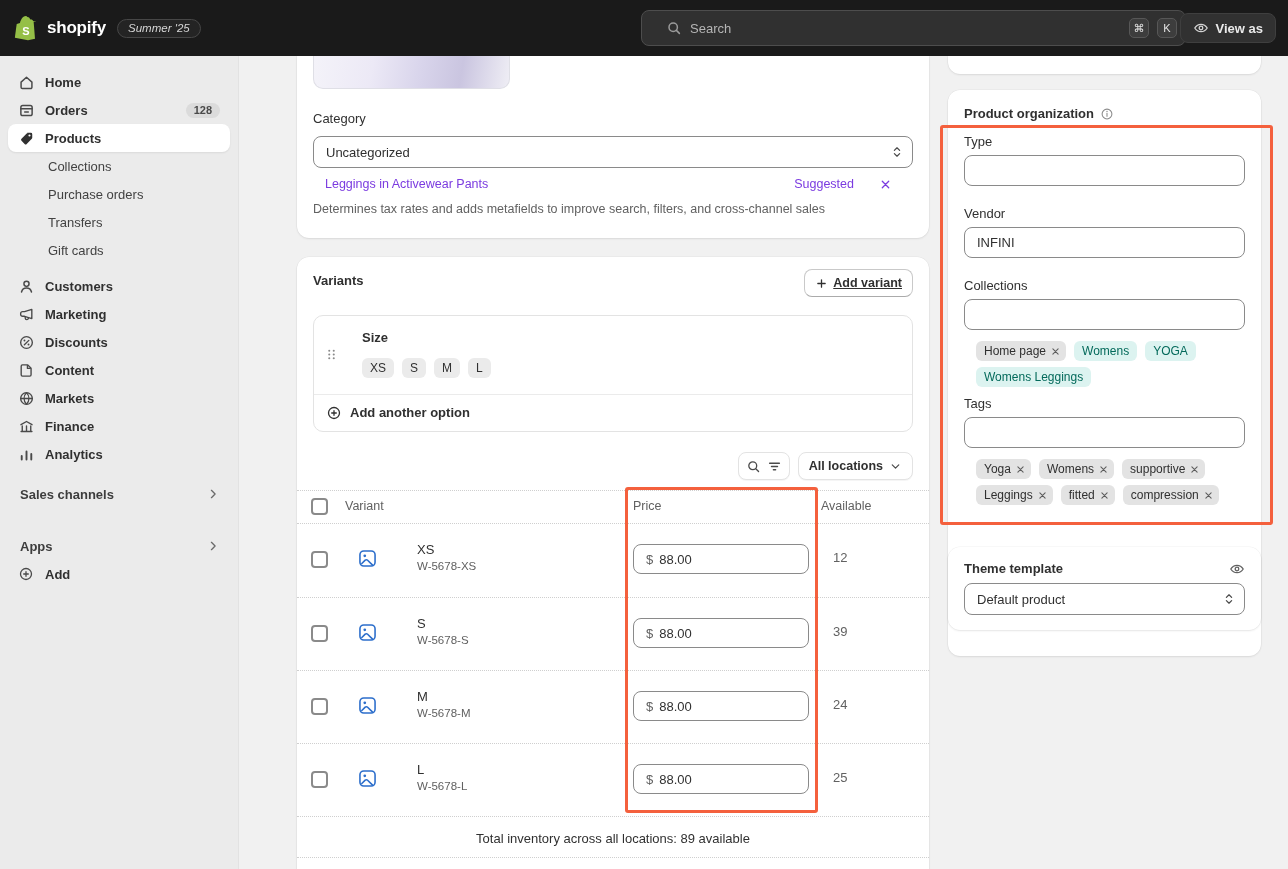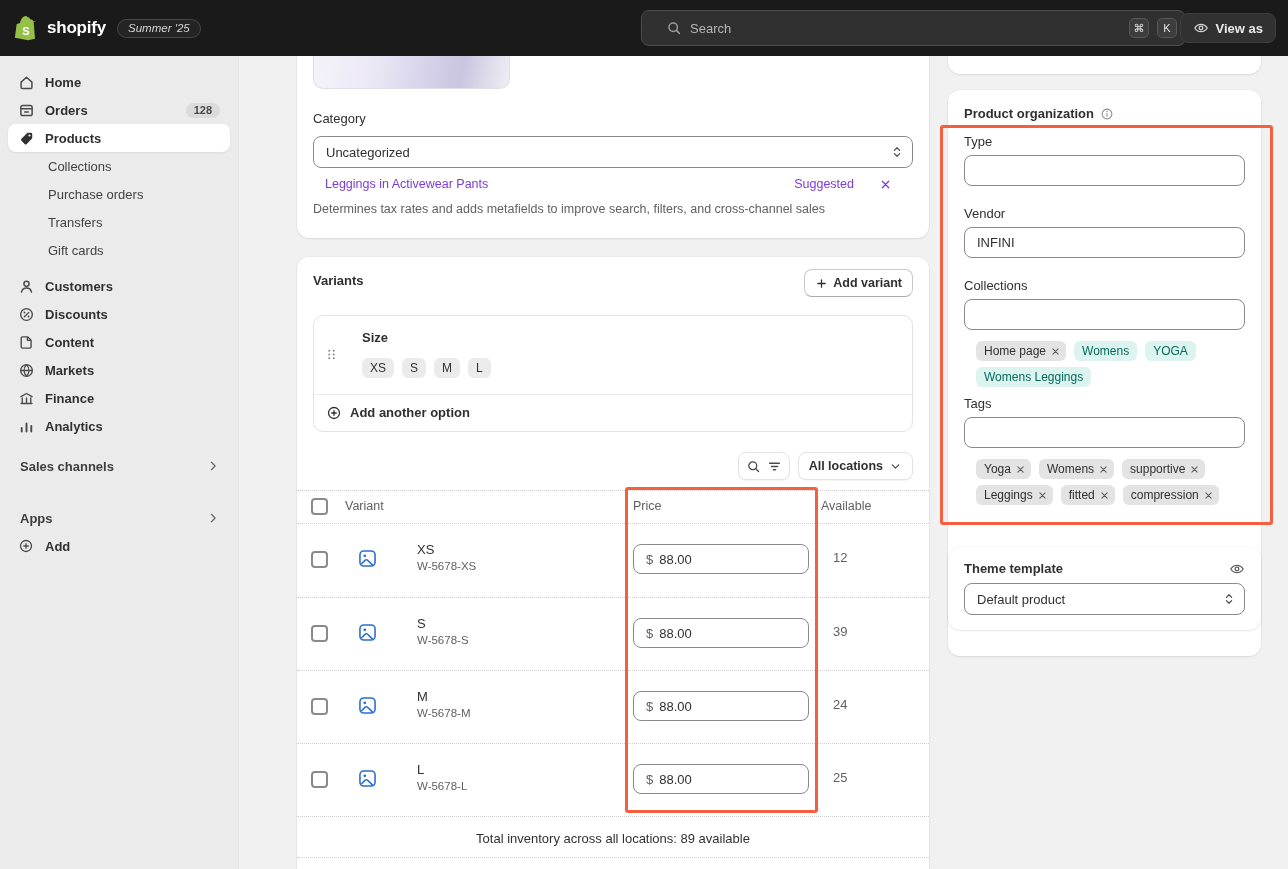--- a/index.html
+++ b/index.html
@@ -48,21 +48,21 @@
   .media-thumb { position: absolute; left: 16px; top: 0; width: 197px; height: 33px; border: 1px solid #dfdfe6; border-top: none; border-radius: 0 0 10px 10px; background: linear-gradient(100deg,#f4f3f9 0%,#ece9f6 30%,#d8d4eb 55%,#cac5e0 75%,#efeef5 100%); cursor: pointer; }
   .suggest-row { position: absolute; left: 16px; right: 16px; top: 120px; height: 16px; display: flex; align-items: center; }
   .suggest-link { margin-left: 12px; color: #7b3be0; font-size: 12.5px; cursor: pointer; text-decoration: none; }
   .suggested { margin-left: auto; color: #7b3be0; font-size: 12.5px; }
   .suggest-x { margin: 0 22px 0 26px; color: #7b3be0; display: flex; cursor: pointer; }
   .helper { position: absolute; left: 16px; top: 146px; font-size: 12.5px; color: #616161; }
 
   
   .vt-title { position: absolute; left: 16px; top: 16px; font-size: 13px; font-weight: 700; }
   .btn-secondary { display: inline-flex; align-items: center; gap: 5px; height: 28px; padding: 0 10px; background: #fff; border: 1px solid #c9c9c9; border-bottom-color: #ababab; border-radius: 8px; font-size: 12.5px; font-weight: 700; color: #303030; cursor: pointer; font-family: inherit; }
-  .add-variant { position: absolute; right: 16px; top: 12px; }
+  .add-variant { position: absolute; right: 16px; top: 12px; text-decoration: underline; }
   .option-box { position: absolute; left: 16px; top: 58px; width: 600px; height: 117px; border: 1px solid #e3e3e3; border-radius: 10px; }
   .drag-handle { position: absolute; left: 10px; top: 31px; cursor: grab; display: flex; }
   .option-name { position: absolute; left: 48px; top: 14px; font-size: 13px; font-weight: 700; }
   .option-chips { position: absolute; left: 48px; top: 42px; display: flex; gap: 8px; }
   .size-chip { height: 20px; display: inline-flex; align-items: center; padding: 0 8px; background: #ebebeb; border-radius: 6px; font-size: 12px; color: #303030; }
   .option-divider { position: absolute; left: 0; right: 0; top: 78px; border-top: 1px solid #ebebeb; }
   .add-option-row { position: absolute; left: 0; right: 0; top: 78px; bottom: 0; display: flex; align-items: center; gap: 8px; padding-left: 12px; cursor: pointer; }
   .add-option-label { font-size: 13px; font-weight: 700; color: #303030; }
   .filters-row { position: absolute; right: 16px; top: 195px; display: flex; gap: 8px; height: 28px; }
   .icon-btn-group { display: flex; align-items: center; gap: 6px; border: 1px solid #e3e3e3; border-radius: 8px; background: #fff; padding: 0 7px; height: 28px; box-shadow: 0 1px 0 rgba(0,0,0,.04); cursor: pointer; }
@@ -175,20 +175,29 @@
       <span class="nav-icon">
           <svg viewBox="0 0 16 16" width="17" height="17" fill="none" stroke="#4a4a4a" stroke-width="1.4" stroke-linecap="round">
             <circle cx="8" cy="5.5" r="2.4"></circle>
             <path d="M3.3 13.2c.6-2.3 2.5-3.7 4.7-3.7s4.1 1.4 4.7 3.7"></path>
           </svg>
         </span>
       <span class="nav-label">Customers</span>
     </div>
     <div class="nav-item">
       <span class="nav-icon">
+          <svg viewBox="0 0 16 16" width="17" height="17" fill="none" stroke="#4a4a4a" stroke-width="1.3" stroke-linejoin="round" stroke-linecap="round">
+            <path d="M13 3.2v8.6L6.2 9.7H4.3A1.8 1.8 0 0 1 2.5 7.9v-.8a1.8 1.8 0 0 1 1.8-1.8h1.9z"></path>
+            <path d="M6.8 10v1.3a1.5 1.5 0 0 0 3 0"></path>
+          </svg>
+        </span>
+      <span class="nav-label">Marketing</span>
+    </div>
+    <div class="nav-item">
+      <span class="nav-icon">
           <svg viewBox="0 0 16 16" width="17" height="17" fill="none" stroke="#4a4a4a" stroke-width="1.3">
             <circle cx="8" cy="8" r="5.5"></circle>
             <path d="M6 10.2 10.2 6" stroke-linecap="round"></path>
             <circle cx="6.1" cy="6.1" r=".9" fill="#4a4a4a" stroke="none"></circle>
             <circle cx="9.9" cy="9.9" r=".9" fill="#4a4a4a" stroke="none"></circle>
           </svg>
         </span>
       <span class="nav-label">Discounts</span>
     </div>
     <div class="nav-item">

